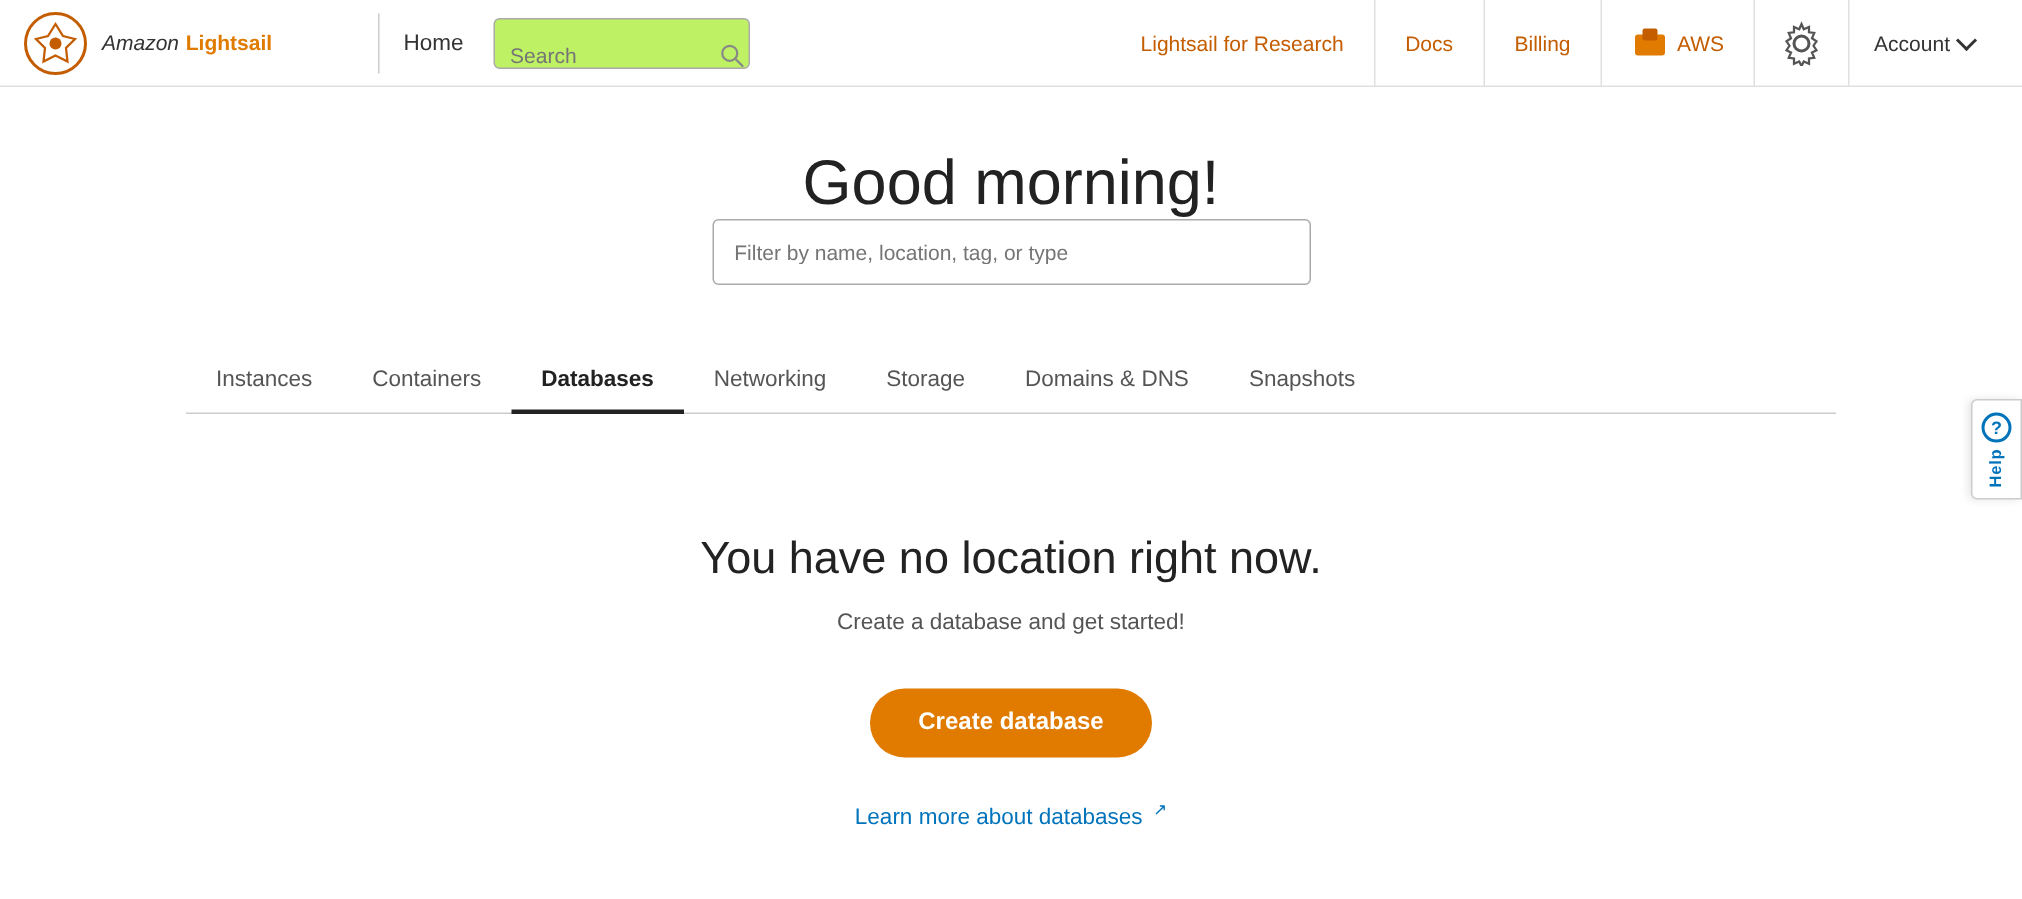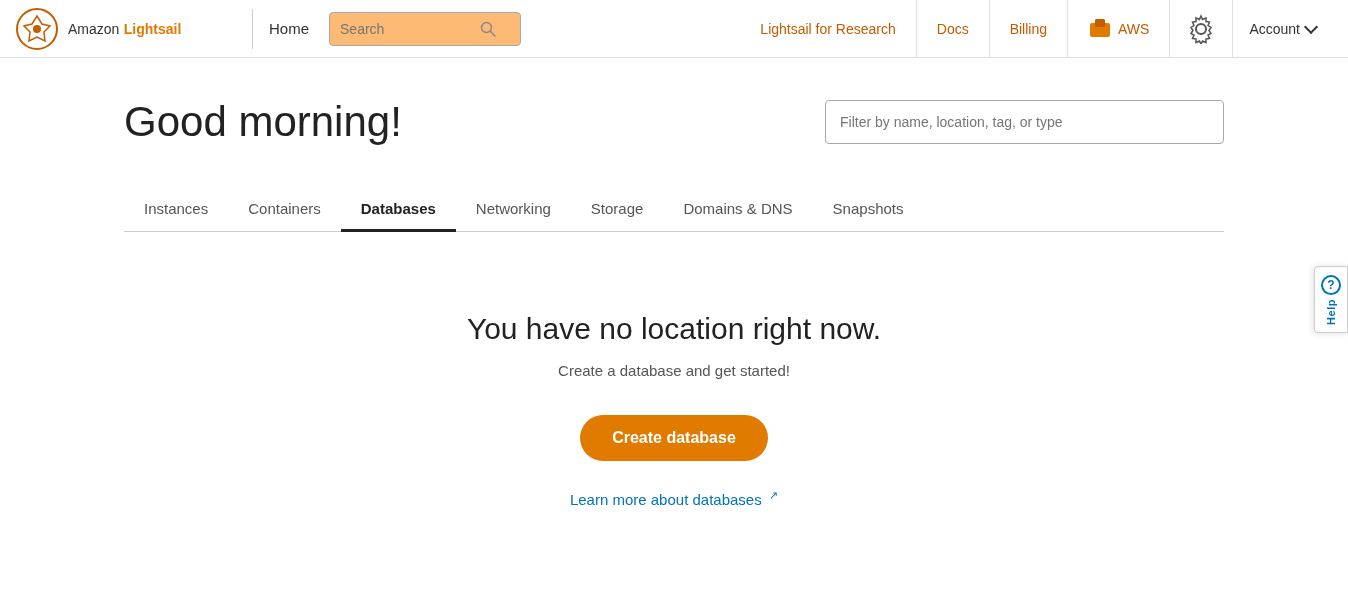--- a/index.html
+++ b/index.html
@@ -25,20 +25,21 @@
       min-width: 220px;
     }
     .logo-icon {
       width: 42px;
       height: 42px;
     }
     .logo-amazon {
       font-size: 14px;
       color: #333;
       font-weight: 400;
+      font-style: italic;
     }
     .logo-lightsail {
       font-size: 14px;
       color: #e07b00;
       font-weight: 600;
     }
     .header-divider {
       width: 1px;
       height: 40px;
       background: #ccc;
@@ -47,27 +48,27 @@
     .home-link {
       font-size: 15px;
       font-weight: 400;
       color: #333;
       text-decoration: none;
       margin-right: 20px;
       white-space: nowrap;
     }
     .search-box {
       display: flex;
-      align-items: center;
+      align-items: flex-end;
       border: 1px solid #aaa;
       border-radius: 4px;
-      background: #fdba74;
+      background: #bef264;
       padding: 0 10px;
       height: 34px;
-      width: 192px;
+      width: 171px;
     }
     .search-box input {
       border: none;
       outline: none;
       font-size: 14px;
       color: #555;
       width: 140px;
       background: transparent;
     }
     .search-icon-svg {
@@ -144,20 +145,21 @@
     .main {
       max-width: 1180px;
       margin: 0 auto;
       padding: 40px 40px 0;
     }
     .greeting-filter-row {
       display: flex;
       align-items: center;
       justify-content: space-between;
       margin-bottom: 40px;
+      flex-direction: column;
     }
     .greeting {
       font-size: 42px;
       font-weight: 300;
       color: #222;
     }
     .filter-input {
       width: 399px;
       height: 44px;
       border: 1px solid #aaa;

